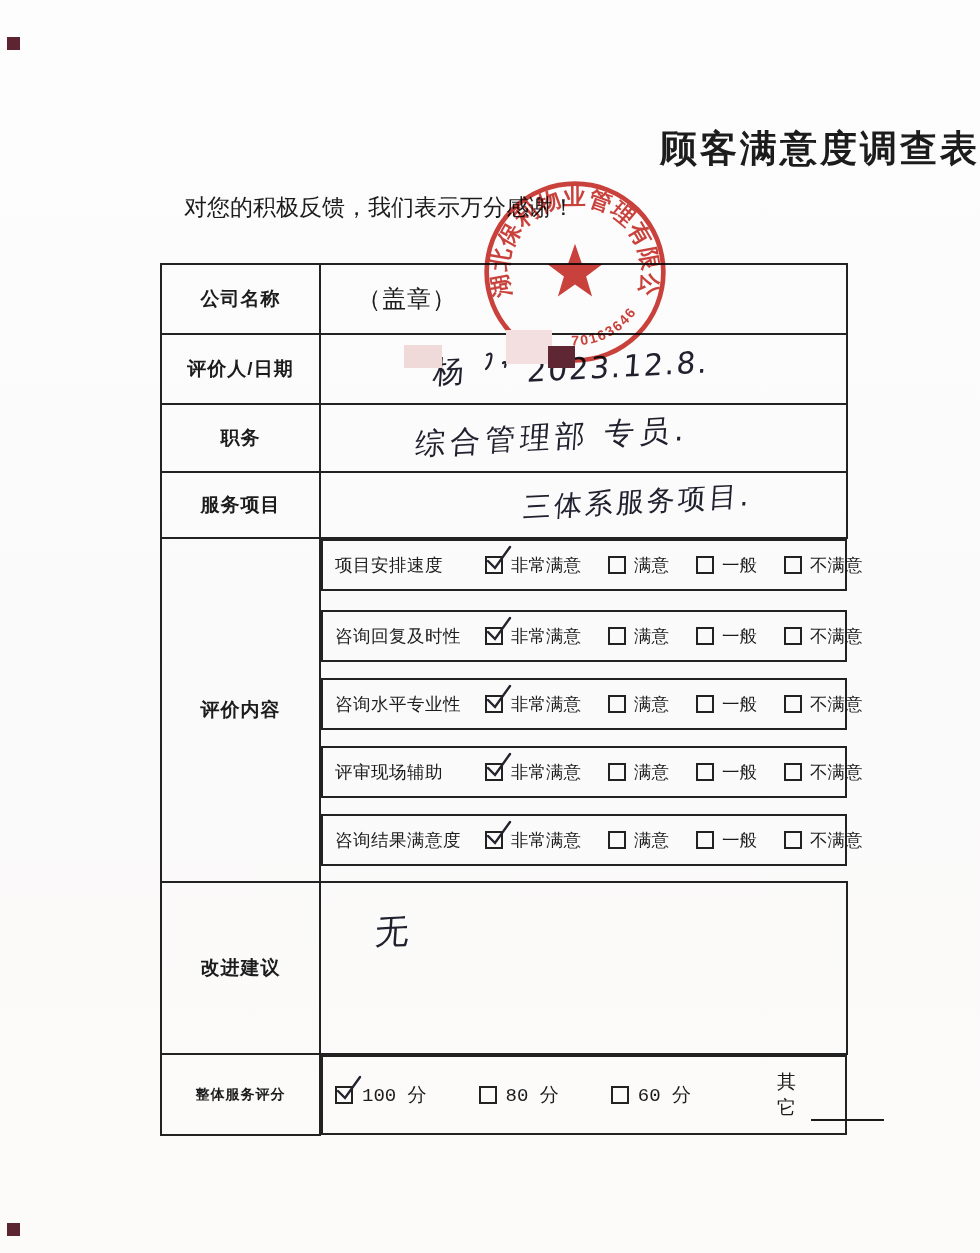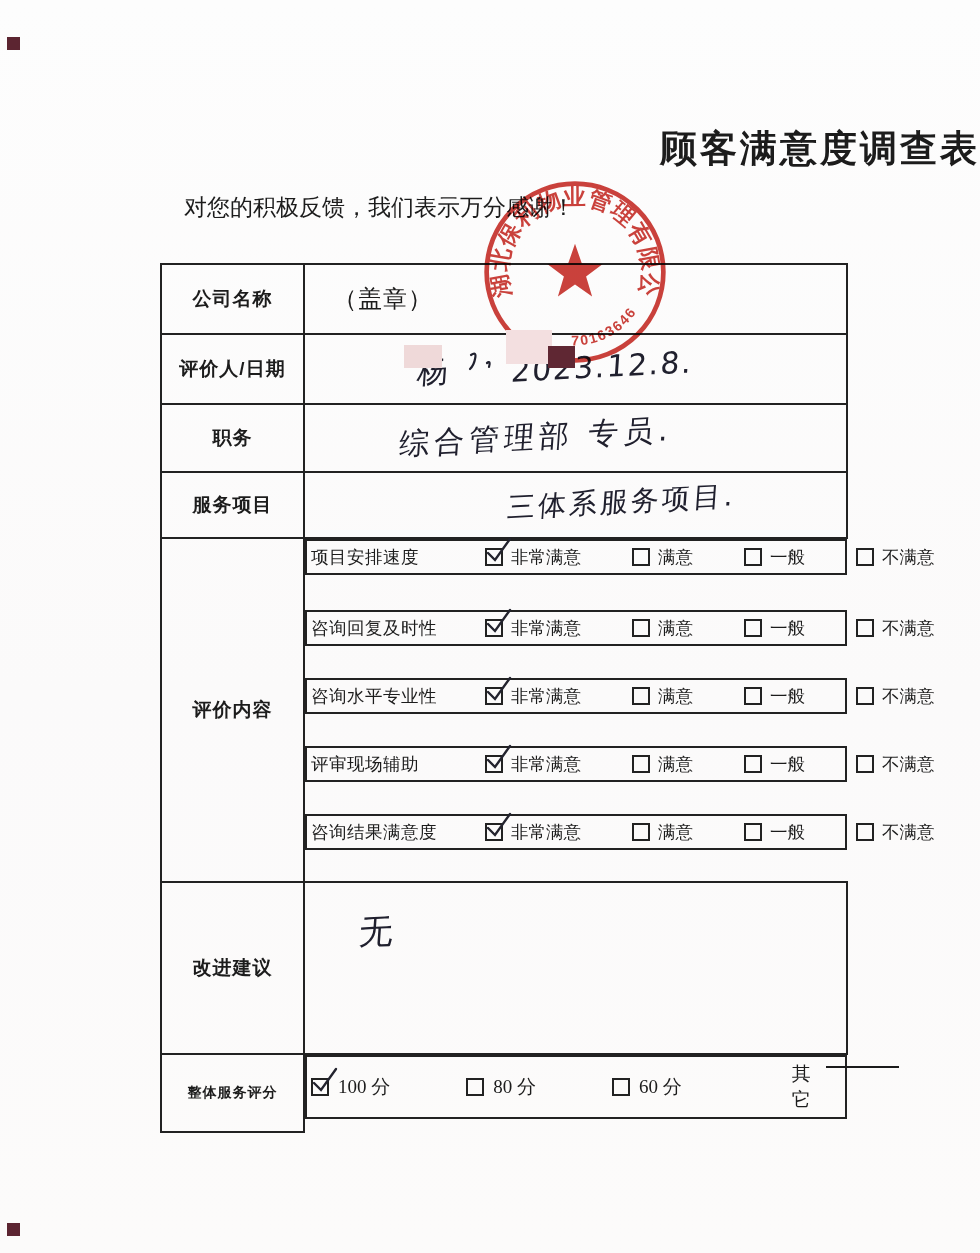--- a/index.html
+++ b/index.html
@@ -21,21 +21,21 @@
     position:absolute; top:99px; left:0; width:100%;
     text-align:right; font-size:37px; font-weight:bold; letter-spacing:3px;
     font-family:"Liberation Sans", sans-serif;
   }
   .intro { position:absolute; left:184px; top:192px; font-size:23px; }
 
   table.form {
     position:absolute; left:160px; top:263px; width:688px;
     border-collapse:collapse; table-layout:fixed;
   }
-  table.form td { border:2px solid #222; padding:4px; }
+  table.form td { border:2px solid #222; padding:12px; }
   .label-cell {
     width:133px; text-align:center; font-weight:bold; font-size:19px;
     vertical-align:middle; letter-spacing:1px;
     font-family:"Liberation Sans", sans-serif;
   }
   .content-cell { position:relative; vertical-align:middle; }
 
   .seal-note {
     display:block; text-align:left; font-size:24px; letter-spacing:1px;
     transform:translateX(24px); font-family:"Liberation Sans", sans-serif;
@@ -48,35 +48,35 @@
   }
   .sign { position:absolute; left:112px; top:16px; font-size:31px; }
   .sign-stroke { position:absolute; left:160px; top:12px; overflow:visible; }
   .date-hand { position:absolute; left:206px; top:14px; font-size:30px; letter-spacing:2px; }
   .pos-hand { position:absolute; left:94px; top:12px; font-size:30px; letter-spacing:5px; }
   .svc-hand { position:absolute; left:202px; top:10px; font-size:28px; letter-spacing:3px; }
   .sug-hand { position:absolute; left:54px; top:26px; font-size:34px; }
 
   .eval-cell, .score-cell {
     display:flex; align-items:center; padding-left:11px;
-    font-size:17.5px; font-family:Liberation Serif, serif;gap:24px;
+    font-size:17.5px; font-family:Liberation Mono, monospace;
   }
   .item-name { width:150px; flex:none; letter-spacing:0.5px; }
   .opt { display:inline-flex; align-items:center; margin-right:27px; flex:none; }
   .opt-label { margin-left:8px; }
   .cb {
     display:inline-block; width:14px; height:14px; border:2px solid #222;
     position:relative; flex:none; background:transparent;
   }
   .tick { position:absolute; left:-3px; top:-14px; width:30px; height:30px; overflow:visible; }
   .tick path { stroke:#23232e; stroke-width:2.4; fill:none; stroke-linecap:round; }
 
   .score-opt { display:inline-flex; align-items:center; margin-right:52px; flex:none; font-size:19px; }
   .score-opt .opt-label { margin-left:9px; }
-  .other-wrap { display:inline-flex; align-items:flex-start; margin-left:34px; font-size:19px; }
+  .other-wrap { display:inline-flex; align-items:flex-end; margin-left:34px; font-size:19px; }
   .blank-line { display:inline-block; width:86px; border-bottom:2.5px solid #1b1b1b; height:5px; margin-left:2px; }
 
   .stamp { position:absolute; left:481px; top:178px; width:188px; height:188px;
            mix-blend-mode:multiply; opacity:0.92; z-index:5; }
   .redaction { position:absolute; z-index:6; }
   .redact-pink-1 { left:404px; top:345px; width:38px; height:23px; background:#efd9d9; }
   .redact-pink-2 { left:506px; top:330px; width:46px; height:34px; background:#f3dfe0; }
   .redact-maroon { left:548px; top:346px; width:27px; height:22px; background:#5f2733; }
 </style>
 </head>

